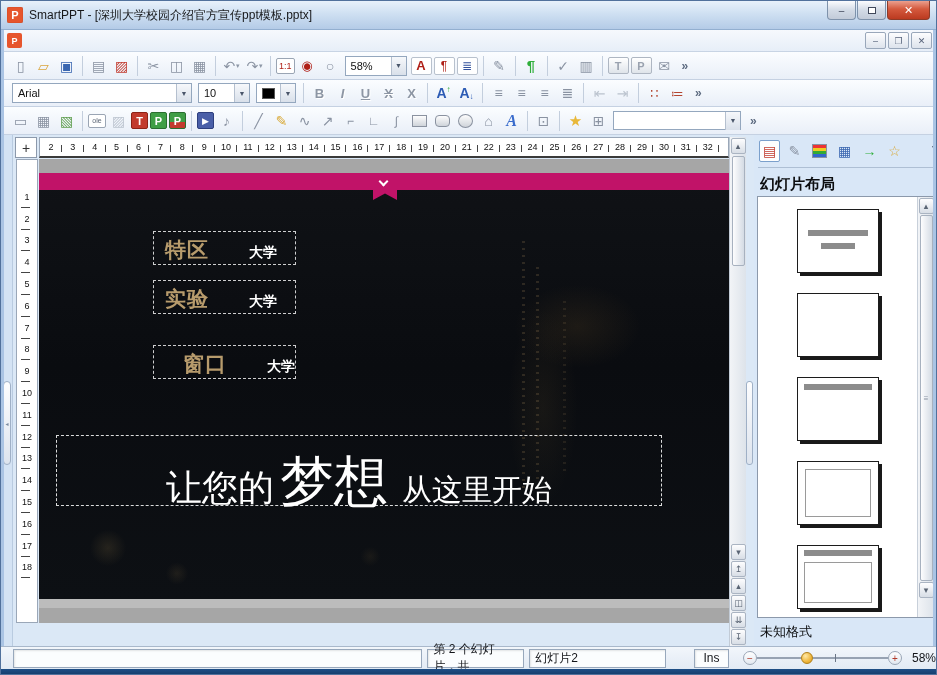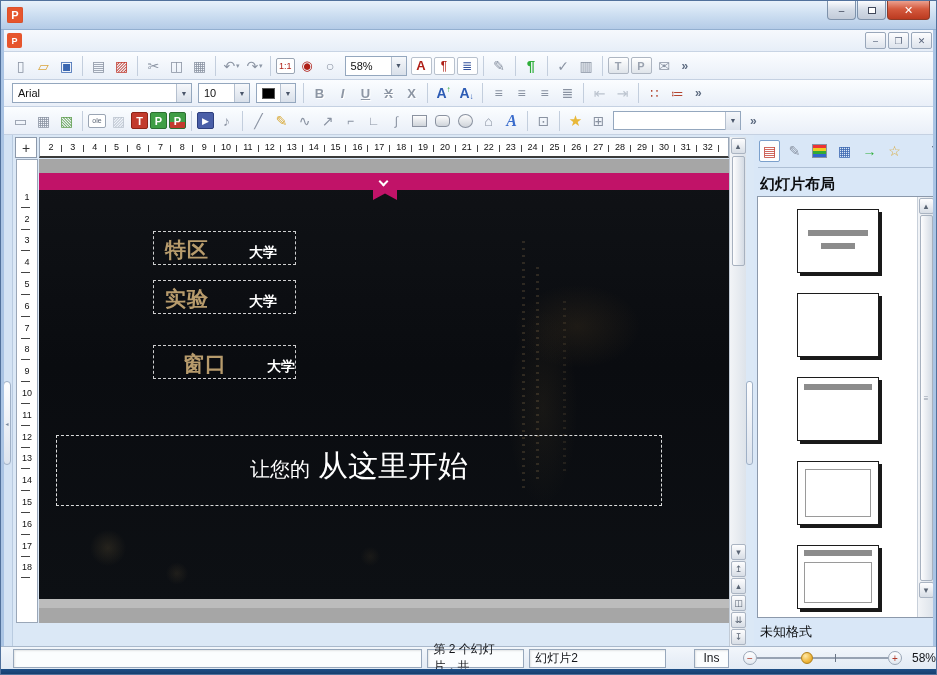--- a/index.html
+++ b/index.html
@@ -90,21 +90,21 @@
  linear-gradient(180deg,#101216 0%,#0a0c10 45%,#0d1014 100%);}
 #pageedge{position:absolute;left:0;top:440px;width:690px;height:9px;background:#bcbcbc;}
 .citylight{position:absolute;width:3px;background:repeating-linear-gradient(180deg,rgba(255,205,130,.30) 0 2px,transparent 2px 7px);opacity:.45;}
 #accentbar{position:absolute;left:0;top:0;width:100%;height:17px;background:#c11368;}
 #bookmark{position:absolute;left:334px;top:0;width:24px;height:27px;background:#c11368;clip-path:polygon(0 0,100% 0,100% 100%,50% 76%,0 100%);}
 .mbox{position:absolute;left:114px;width:143px;height:34px;border:1px dashed rgba(255,255,255,.8);display:flex;align-items:baseline;padding-left:11px;padding-top:4px;gap:40px;}
 .mbox .acc{color:#b79b6c;font-size:21px;font-weight:bold;letter-spacing:1px;}
 .mbox .suf{color:#fff;font-size:14px;font-weight:bold;}
 #mbox1{top:58px;} #mbox2{top:107px;} #mbox3{top:172px;justify-content:flex-end;}
 #headline{position:absolute;left:17px;top:262px;width:606px;height:71px;border:1px dashed rgba(255,255,255,.85);display:flex;align-items:baseline;justify-content:center;color:#fff;font-family:"Liberation Serif","DejaVu Serif",serif;padding-top:10px;}
-#headline .pre{font-size:20px;font-family:Liberation Mono, monospace;}
+#headline .pre{font-size:36px;font-family:Liberation Mono, monospace;}
 #headline .big{font-size:54px;margin:0 6px;}
 #headline .suf{font-size:30px;margin-left:8px;}
 
 .sbtn{background:linear-gradient(#fdfdfe,#d8dee6);border:1px solid #aab4c2;border-radius:2px;color:#5a6574;display:flex;align-items:center;justify-content:center;font-size:9px;}
 #vscroll{position:absolute;left:728px;top:2px;width:17px;height:509px;background:linear-gradient(90deg,#f2f4f7,#dde3ea);border-left:1px solid #c2cbd6;}
 #vscroll .sbtn{width:15px;height:16px;margin:1px auto;}
 #vthumb{width:13px;height:110px;margin:2px auto;background:linear-gradient(90deg,#fdfdfe,#d4dbe4);border:1px solid #a7b1bf;border-radius:2px;}
 #vnav{position:absolute;left:0;bottom:0;width:17px;}
 
 #midhandle{position:absolute;left:745px;top:246px;width:7px;height:84px;background:linear-gradient(#fdfdfe,#dde4ee);border:1px solid #9fb0c6;border-radius:3px;}
@@ -155,20 +155,21 @@
 #rightedge{position:absolute;right:0;top:29px;width:3px;height:616px;background:#aac4e4;}
 #leftedge{position:absolute;left:0;top:29px;width:3px;height:616px;background:#aac4e4;}
 </style>
 </head>
 <body>
 
 <div id="win">
 
   <div id="titlebar">
     <div id="appicon">P</div>
+    <div id="wintitle">SmartPPT - [深圳大学校园介绍官方宣传ppt模板.pptx]</div>
     <div id="winbtns">
       <div class="wbtn">–</div>
       <div class="wbtn">
           <span class="rbox"></span>
         </div>
       <div class="wbtn close">✕</div>
     </div>
   </div>
 
   <div id="menubar">
@@ -377,20 +378,21 @@
           <span class="acc">实验</span>
             <span class="suf">大学</span>
         </div>
         <div id="mbox3" class="mbox">
           <span class="acc">窗口</span>
             <span class="suf">大学</span>
         </div>
 
         <div id="headline">
           <span class="pre">让您的</span>
+          <span class="big">梦想</span>
           <span class="suf">从这里开始</span>
         </div>
       </div>
       <div id="pageedge"></div>
 
     </div>
 
     <div id="vscroll">
       <div class="sbtn">▴</div>
       <div id="vthumb"></div>

